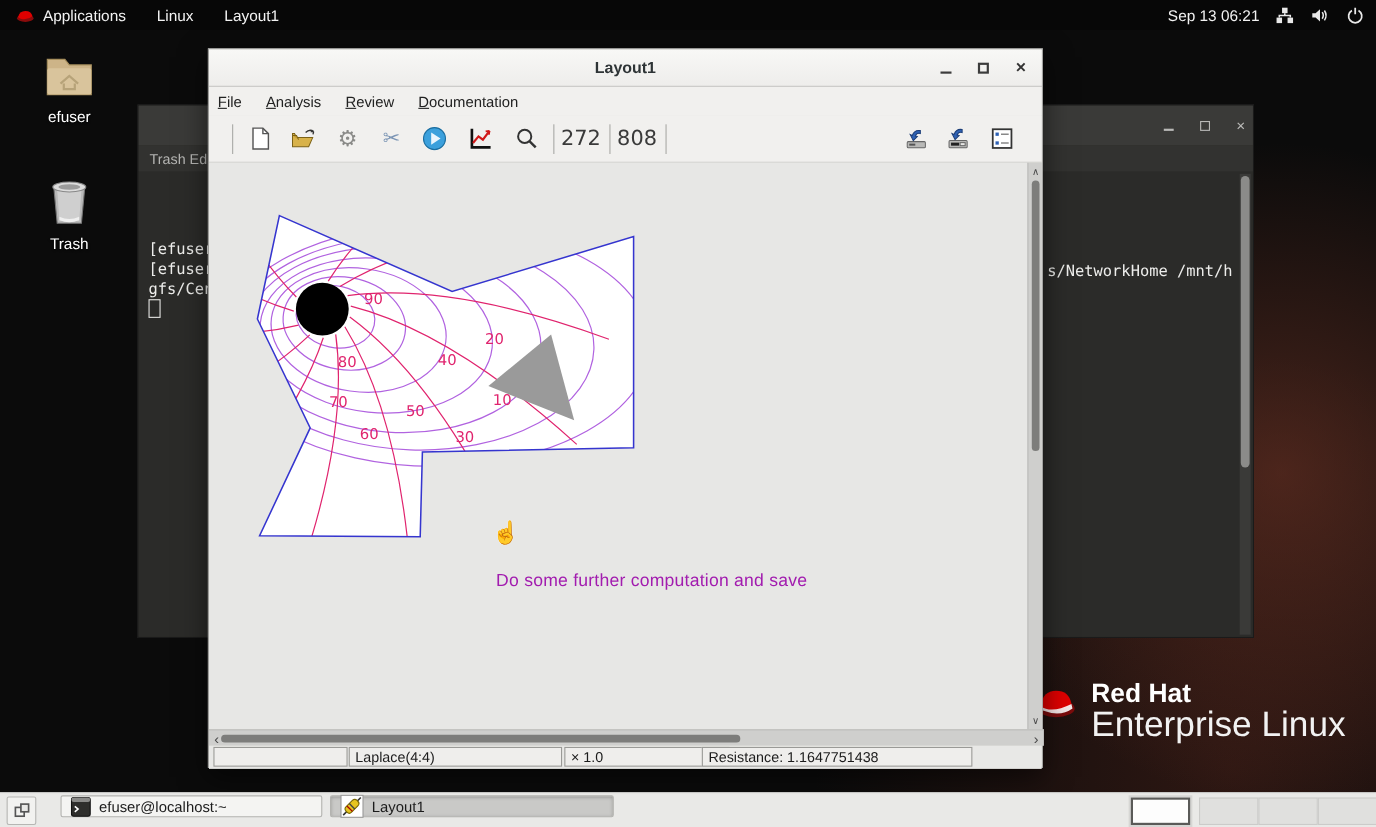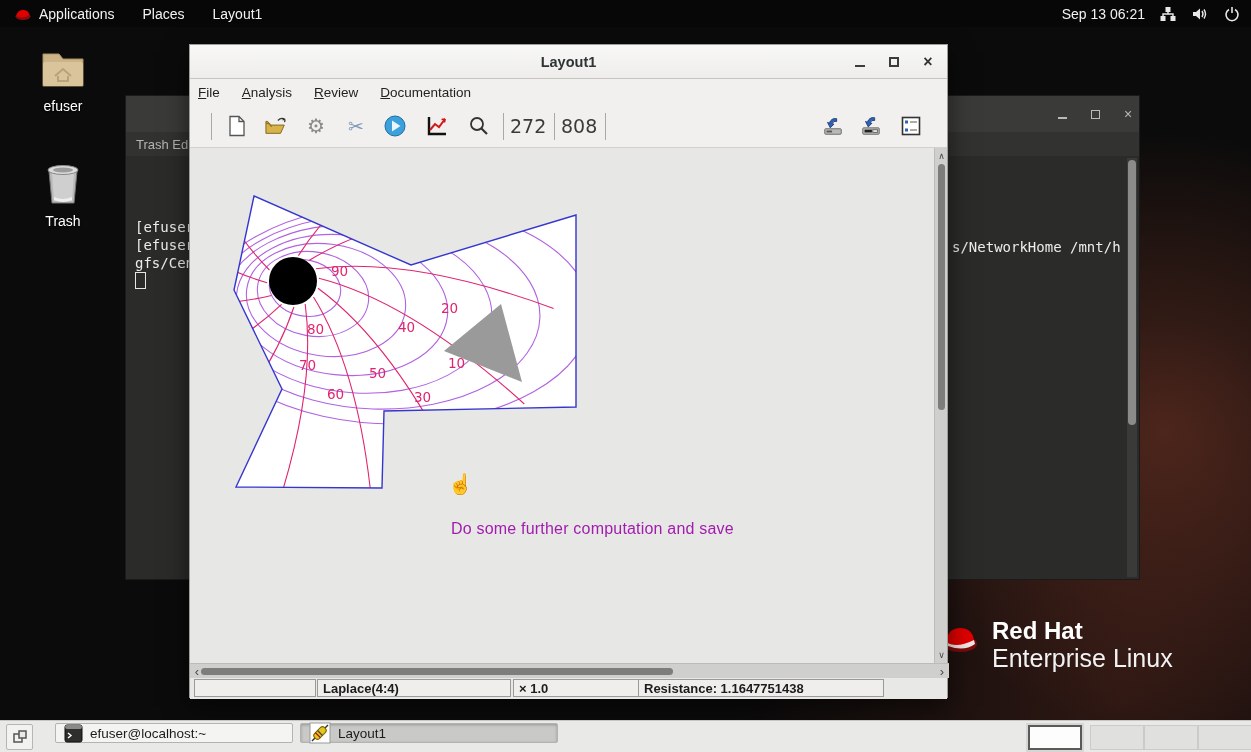--- a/index.html
+++ b/index.html
@@ -80,38 +80,38 @@
   #hscroll { position:absolute; left:0; top:618px; width:759px; height:15px; background:#cfcfcd;
     border-top:1px solid #bcbcba; }
   .harrow { position:absolute; top:0; height:15px; width:14px; color:#4a4a4a; font-size:13px;
     display:flex; align-items:center; justify-content:center; }
   #hthumb { position:absolute; left:11px; top:4px; width:472px; height:7px; background:#7d7d7b; border-radius:4px; }
 
   
   #statusbar { position:absolute; left:0; top:633px; right:0; height:21px; background:#e8e8e6;
     font-size:13px; color:#1c1c1c; }
   .scell { position:absolute; top:1px; height:18px; border:1px solid #9a9a97; background:#efeeec;
-    display:flex; align-items:center; padding-left:5px; white-space:nowrap; overflow:hidden;font-weight:bold; }
+    display:flex; align-items:center; padding-left:5px; white-space:nowrap; overflow:hidden; }
 
   
   #taskbar { position:absolute; left:0; top:720px; width:1251px; height:32px; background:#e9e9e7;
     border-top:1px solid #c6c6c4; z-index:60; }
   #show-desktop { position:absolute; left:6px; top:3px; width:27px; height:26px; background:#f2f2f0;
     border:1px solid #b6b6b3; border-radius:2px; display:flex; align-items:center; justify-content:center; }
   .task-btn { position:absolute; top:2px; height:20px; border:1px solid #b3b3b0; border-radius:2px;
     display:flex; align-items:center; gap:7px; padding:0 8px; font-size:13.5px; color:#1c1c1c; }
   #task1 { left:55px; width:238px; background:#f4f4f2; }
   #task2 { left:300px; width:258px; background:#c9c9c7; box-shadow:inset 0 1px 3px rgba(0,0,0,.25); }
   .ws-box { position:absolute; top:4px; height:25px; width:54px; background:#e0e0de; border:1px solid #cbcbc9; }
   .ws-active { background:#fdfdfd; border:2px solid #5a5a58; box-shadow:0 0 0 2px #d6d6d4; }
 
   
   #brand { position:absolute; left:940px; top:618px; z-index:5; display:flex; gap:12px; align-items:flex-start; }
   #brand-text1 { color:#fff; font-weight:bold; font-size:24px; line-height:26px; }
-  #brand-text2 { color:#f2f2f2; font-weight:normal; font-size:25px; line-height:28px; }
+  #brand-text2 { color:#f2f2f2; font-weight:normal; font-size:32px; line-height:28px; }
 </style>
 </head>
 <body>
 
 <div id="desktop"></div>
 
 <div id="brand">
   <svg width="40" height="44" viewBox="0 0 40 44">
     <ellipse cx="20" cy="26" rx="17" ry="8" fill="#7a0c0c"></ellipse>
     <path d="M6,24 Q8,10 20,10 Q32,10 34,22 Q26,30 16,29 Q8,28 6,24 Z" fill="#e00000"></path>
@@ -148,21 +148,21 @@
 
 <div id="top-panel">
   <div class="panel-menu">
     <svg class="panel-ico" viewBox="0 0 18 18">
       <ellipse cx="9" cy="11.5" rx="7.5" ry="3.4" fill="#8a0c0c"></ellipse>
       <path d="M2.5,10.5 Q3.5,5 9,5 Q14.5,5 15.5,9.8 Q11.5,13.3 5.5,12.3 Q3.2,11.8 2.5,10.5 Z" fill="#e00000"></path>
     </svg>
     <span>Applications</span>
   </div>
   <div class="panel-menu">
-    <span>Places</span>
+    <span>Linux</span>
   </div>
   <div class="panel-menu">
     <span>Layout1</span>
   </div>
   <div class="panel-right">
     <span>Sep 13 06:21</span>
     <svg class="panel-ico" viewBox="0 0 18 18">
       <rect x="6.5" y="2" width="5" height="5" fill="#e8e8e8"></rect>
       <rect x="1.5" y="11" width="5" height="5" fill="#e8e8e8"></rect>
       <rect x="11.5" y="11" width="5" height="5" fill="#e8e8e8"></rect>

